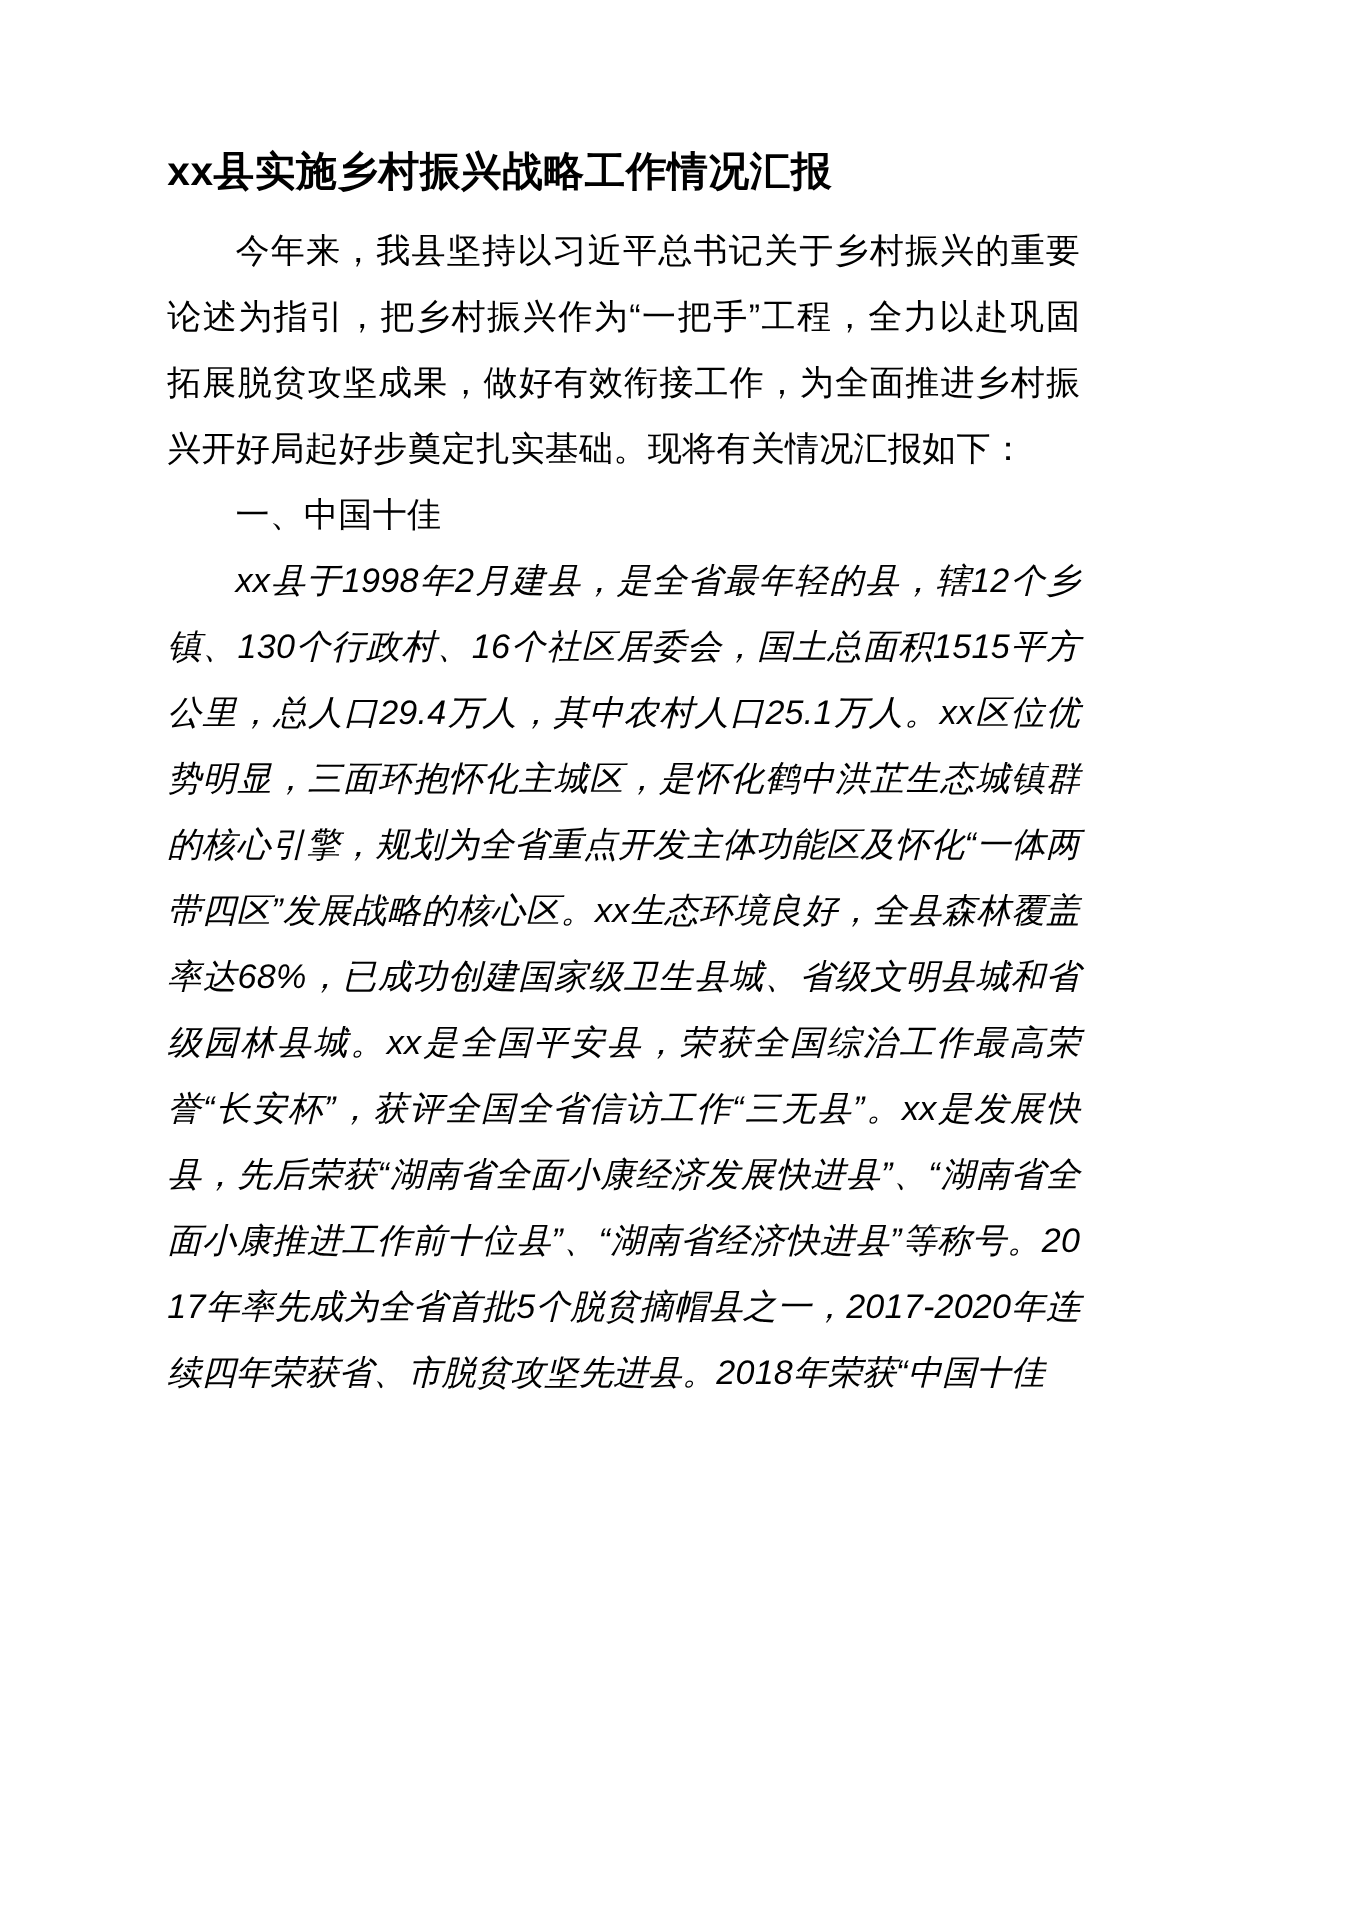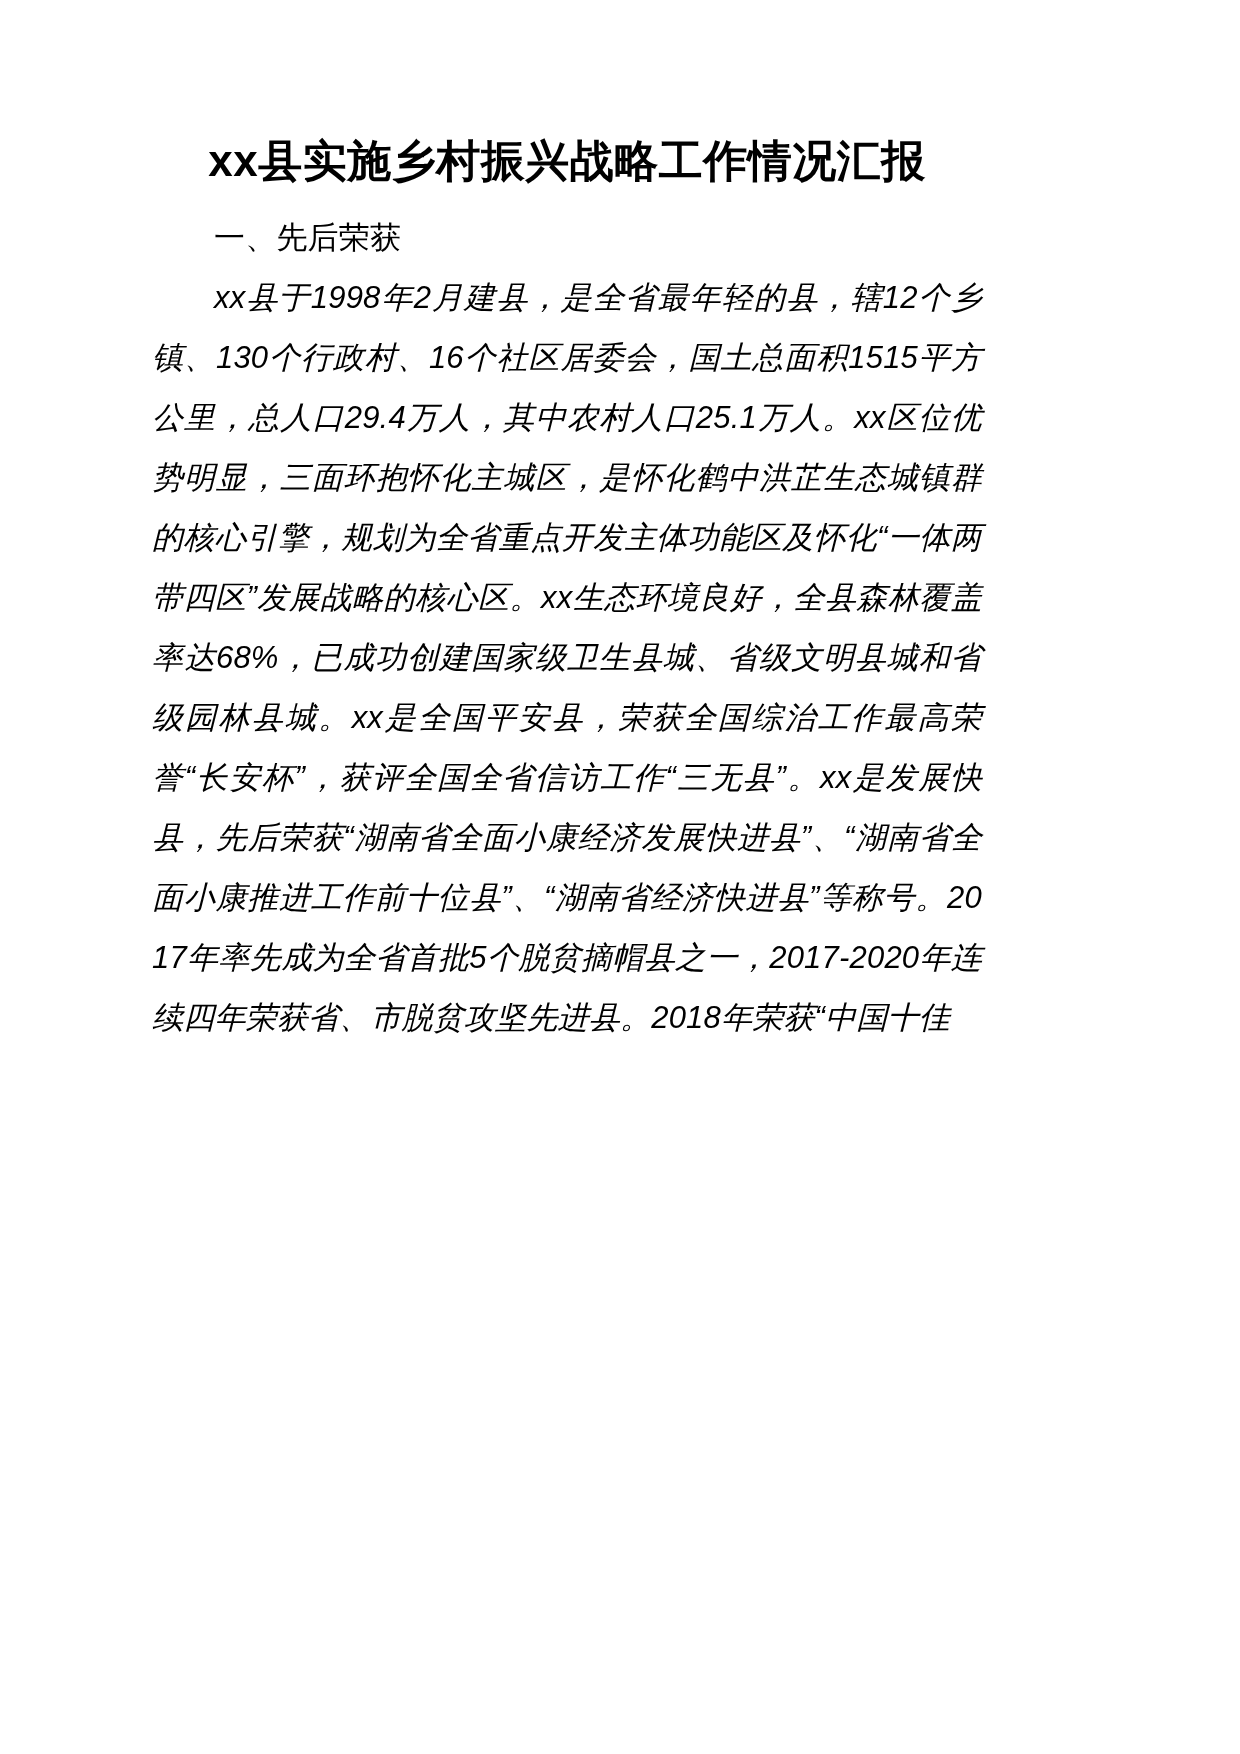--- a/index.html
+++ b/index.html
@@ -23,23 +23,23 @@
     padding: 0;
     background: #ffffff;
   }
   .content {
     position: absolute;
     left: 152px;
     top: 128px;
     width: 830px;
   }
   .doc-title {
-    font-size: 44px;
+    font-size: 37px;
     font-weight: bold;
-    text-align: center;
+    text-align: left;
     letter-spacing: 0.5px;
     line-height: 1.5;
     margin: 0 0 14px 0;
     font-family: "Liberation Sans", "DejaVu Sans", sans-serif;
   }
   .para {
     font-size: 31px;
     line-height: 60px;
     text-align: justify;
     text-justify: inter-ideograph;
@@ -62,19 +62,20 @@
   }
 </style>
 </head>
 <body>
 
 <div class="page">
   <div class="content">
 
     <h1 class="doc-title">xx县实施乡村振兴战略工作情况汇报</h1>
 
+    <p class="para">今年来，我县坚持以习近平总书记关于乡村振兴的重要论述为指引，把乡村振兴作为“一把手”工程，全力以赴巩固拓展脱贫攻坚成果，做好有效衔接工作，为全面推进乡村振兴开好局起好步奠定扎实基础。现将有关情况汇报如下：</p>
 
-    <p class="section-heading">一、先后荣获</p>
+    <p class="section-heading">一、中国十佳</p>
 
     <p class="para body-block">xx县于1998年2月建县，是全省最年轻的县，辖12个乡镇、130个行政村、16个社区居委会，国土总面积1515平方公里，总人口29.4万人，其中农村人口25.1万人。xx区位优势明显，三面环抱怀化主城区，是怀化鹤中洪芷生态城镇群的核心引擎，规划为全省重点开发主体功能区及怀化“一体两带四区”发展战略的核心区。xx生态环境良好，全县森林覆盖率达68%，已成功创建国家级卫生县城、省级文明县城和省级园林县城。xx是全国平安县，荣获全国综治工作最高荣誉“长安杯”，获评全国全省信访工作“三无县”。xx是发展快县，先后荣获“湖南省全面小康经济发展快进县”、“湖南省全面小康推进工作前十位县”、“湖南省经济快进县”等称号。2017年率先成为全省首批5个脱贫摘帽县之一，2017-2020年连续四年荣获省、市脱贫攻坚先进县。2018年荣获“中国十佳</p>
 
   </div>
 </div>
 
 </body></html>

